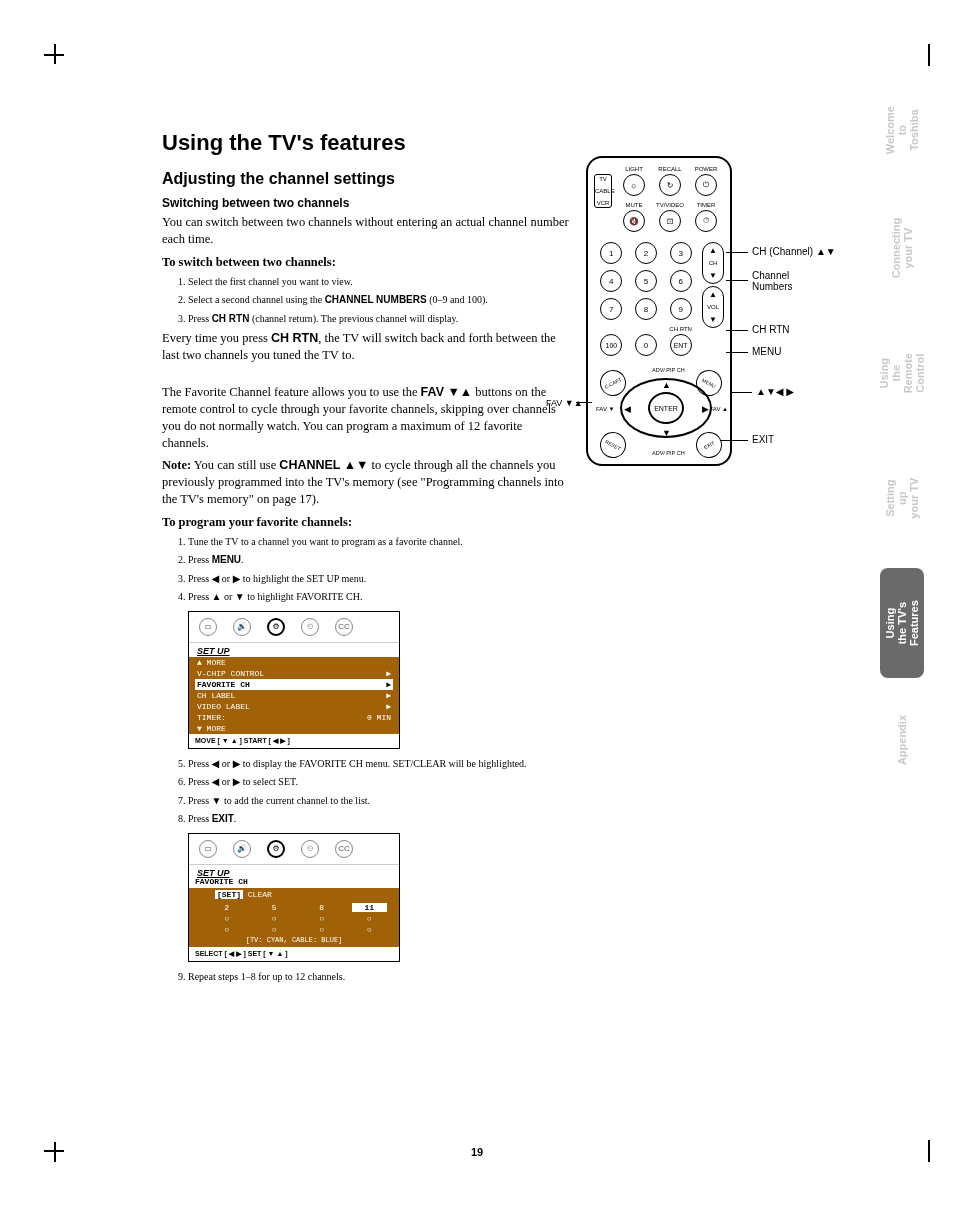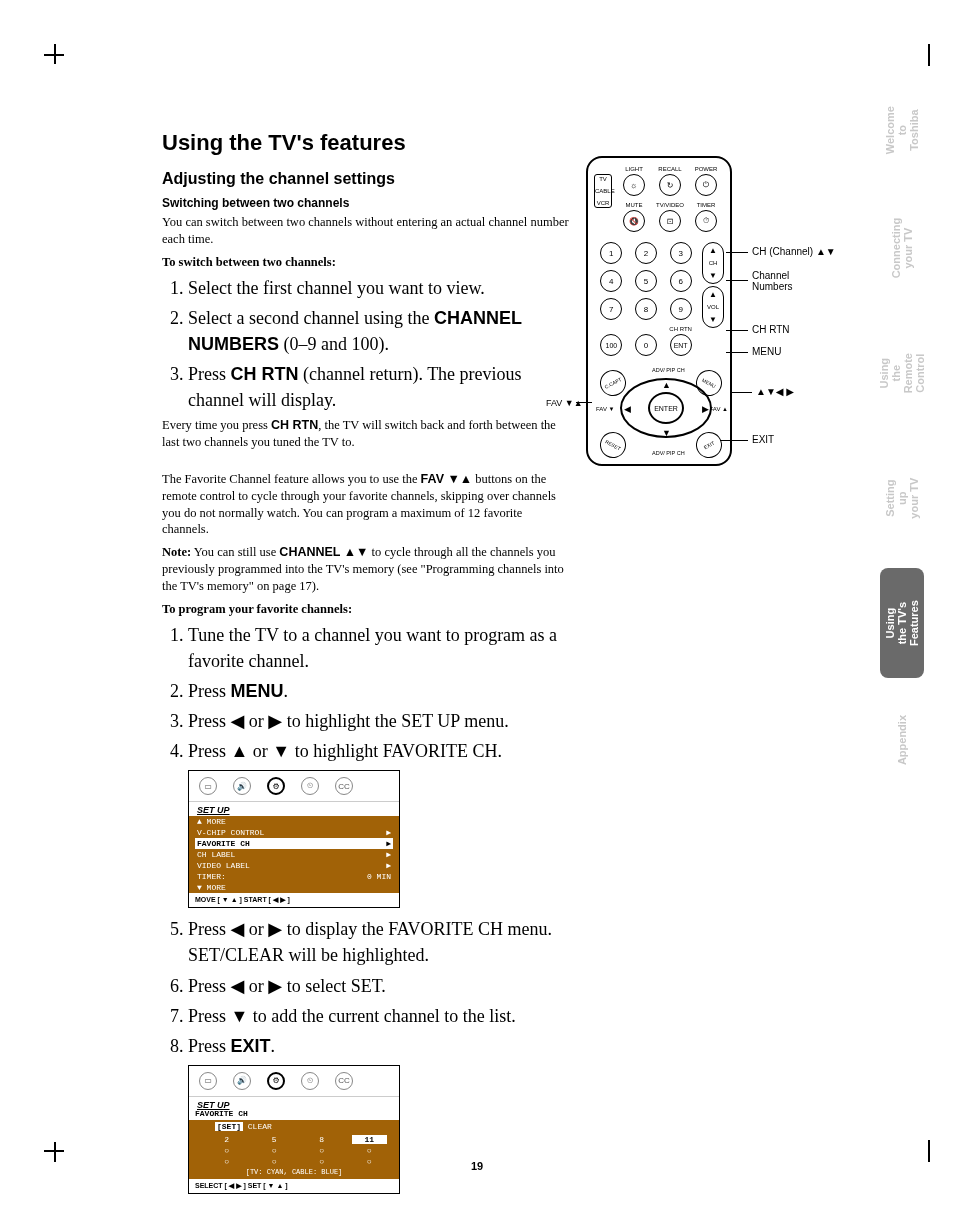--- a/index.html
+++ b/index.html
@@ -20,21 +20,21 @@
   .crop-bl::after  { content:""; position:absolute; bottom:10px; left:0; width:20px; height:2px; background:#000; }
   .crop-tr { position: absolute; top: 44px; right: 24px; width: 2px; height: 22px; background:#000; }
   .crop-br { position: absolute; bottom: 44px; right: 24px; width: 2px; height: 22px; background:#000; }
 
   .page { position: absolute; top: 130px; left: 162px; width: 410px; }
   h1 { font-family: Arial, Helvetica, sans-serif; font-weight: bold; font-size: 22px; margin-bottom: 14px; }
   h2 { font-family: Arial, Helvetica, sans-serif; font-weight: bold; font-size: 16px; margin-bottom: 8px; }
   h3 { font-family: Arial, Helvetica, sans-serif; font-weight: bold; font-size: 12px; margin-bottom: 4px; }
   p  { font-size: 12.5px; line-height: 1.35; margin-bottom: 6px; }
   .bold { font-family: Arial, Helvetica, sans-serif; font-weight: bold; }
-  ol { list-style: decimal; padding-left: 26px; font-size: 18px; line-height: 1.45; }
+  ol { list-style: decimal; padding-left: 26px; font-size: 10px; line-height: 1.45; }
   ol li { margin-bottom: 4px; }
   .step-head { font-weight: bold; font-size: 12.5px; margin: 6px 0 4px; }
   .gap { height: 14px; }
 
   .osd { width: 212px; border: 1px solid #000; margin: 6px 0 8px 26px; font-family: Arial, Helvetica, sans-serif; }
   .osd-icons { display:flex; gap:16px; padding:6px 10px; border-bottom:1px solid #ccc; align-items:center; }
   .osd-icons span { width:18px; height:18px; border:1px solid #888; border-radius:50%; display:flex; align-items:center; justify-content:center; font-size:8px; color:#555; }
   .osd-icons .bold-circle { border:2px solid #000; color:#000; }
   .osd-title { font-size:9px; font-weight:bold; font-style:italic; padding:3px 8px 1px; text-decoration: underline; }
   .osd-body { background:#a16207; color:#fff; font-size:8px; padding:0 6px; font-family:'Courier New',monospace; }
@@ -69,21 +69,21 @@
   .callout { position:absolute; font-size:10px; font-family: Arial, sans-serif; }
   .leader { position:absolute; background:#000; height:1px; }
   .fav-left { position:absolute; left:546px; top:398px; font-size:9px; font-family:Arial,sans-serif; }
 
   .tabs { position:absolute; right:30px; top:82px; width:44px; display:flex; flex-direction:column; gap:22px; }
   .tab { width:44px; border-radius:8px; display:flex; align-items:center; justify-content:center; }
   .tab span { transform: rotate(-90deg); font-family: Arial, sans-serif; font-weight:bold; font-size:11px; color:#fff; white-space:nowrap; line-height:1.1; text-align:center; }
   .tab.ghost span { color:#c8c8c8; }
   .tab.active { background:#6a6a6a; }
 
-  .pg-num { position:absolute; bottom:34px; left:0; right:0; text-align:center; font-family:Arial,sans-serif; font-weight:bold; font-size:11px; }
+  .pg-num { position:absolute; bottom:48px; left:0; right:0; text-align:center; font-family:Arial,sans-serif; font-weight:bold; font-size:11px; }
 </style>
 </head>
 <body>
 
 <div class="crop-tl"></div>
 <div class="crop-bl"></div>
 <div class="crop-tr"></div>
 <div class="crop-br"></div>
 
 <div class="page">

